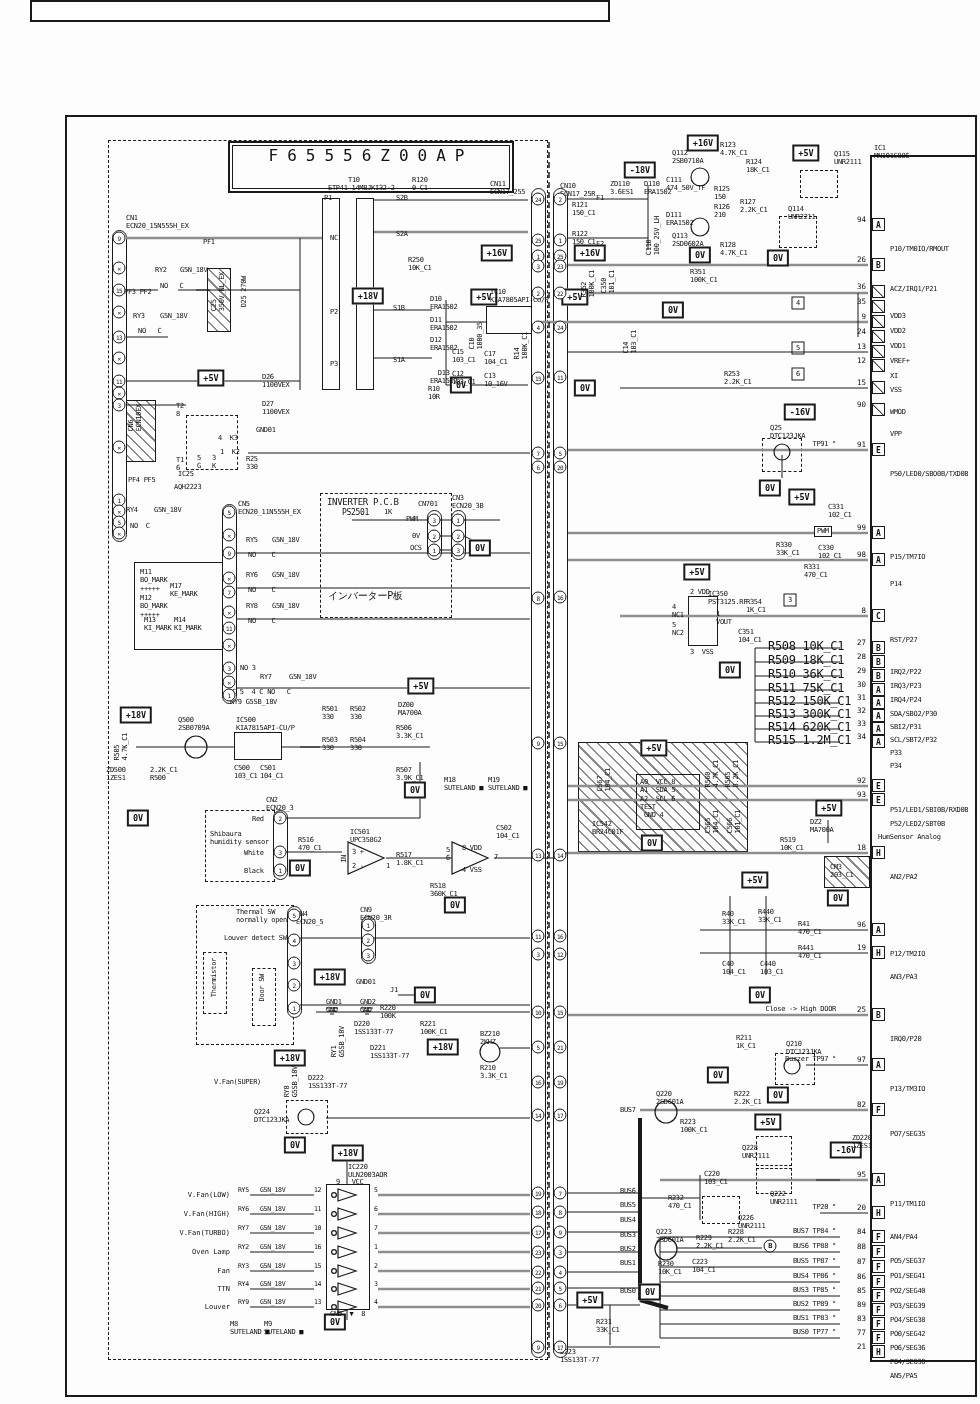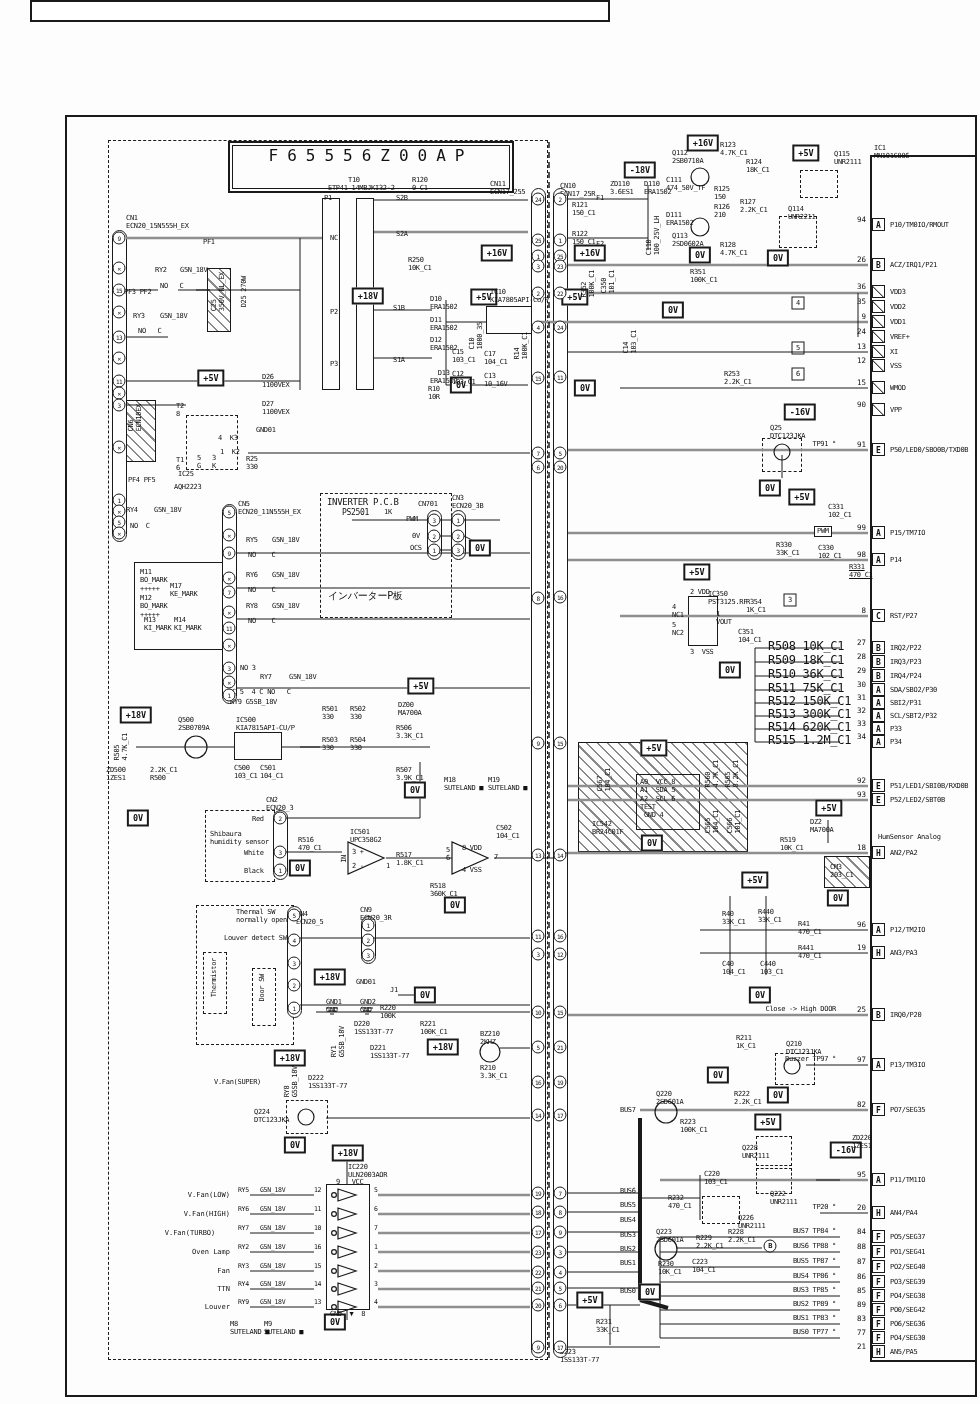--- a/index.html
+++ b/index.html
@@ -15,21 +15,21 @@
   .lbl.v{writing-mode:vertical-rl;transform:rotate(180deg);}
   .lbl.b{border:1.5px solid #1a1a1a;padding:0 2px;background:#fff;line-height:1.3;}
   .vbox{position:absolute;transform:translate(-50%,-50%);border:2px solid #1a1a1a;background:#fff;
         font-size:8.5px;font-weight:bold;line-height:13px;padding:0 4px;white-space:nowrap;z-index:5;}
   .pin{position:absolute;width:11px;height:11px;border:1px solid #1a1a1a;border-radius:50%;background:#fff;
        font-size:6px;line-height:11px;text-align:center;transform:translate(-50%,-50%);z-index:4;letter-spacing:-0.5px;}
   .pnum{position:absolute;font-size:7.5px;text-align:right;width:26px;}
   .pport{position:absolute;width:13px;height:13px;border:1.5px solid #1a1a1a;background:#fff;
          font-size:8px;font-weight:bold;text-align:center;line-height:13px;box-sizing:border-box;}
   .pport.h{background:linear-gradient(to top right,#fff 44%,#000 46%,#fff 52%);}
-  .plabel{position:absolute;font-size:7px;letter-spacing:-0.3px;white-space:nowrap;}
+  .plabel{position:absolute;font-size:7px;letter-spacing:-0.3px;white-space:nowrap;margin-top:24px;}
   .pprefix{position:absolute;font-size:7px;text-align:right;white-space:nowrap;letter-spacing:-0.3px;}
   .pres{position:absolute;font-size:12px;text-align:right;white-space:nowrap;letter-spacing:-0.3px;}
   .nbox{position:absolute;width:11px;height:11px;border:1px solid #1a1a1a;background:#fff;font-size:7px;
         line-height:11px;text-align:center;transform:translate(-50%,-50%);}
   .title-outer{position:absolute;border:2px solid #1a1a1a;}
   .title-inner{position:absolute;inset:2px;border:1px solid #1a1a1a;text-align:center;}
   .t1{font-size:15px;letter-spacing:6px;margin-top:1px;}
   .t2{font-size:16px;letter-spacing:9px;}
   .uln-sig{position:absolute;font-size:7px;text-align:right;width:80px;white-space:nowrap;}
   .uln-sm{position:absolute;font-size:6.5px;white-space:nowrap;letter-spacing:-0.3px;}
@@ -461,21 +461,21 @@
 ECN20_3B</div>
       <div class="lbl" style="left: 328px; top: 590px; font-size: 10px;">インバーターP板</div>
       <div class="lbl" style="left: 770px; top: 424px;">Q25
 DTC123JKA</div>
       <div class="lbl" style="left: 828px; top: 503px;">C331
 102_C1</div>
       <div class="lbl" style="left: 776px; top: 541px;">R330
 33K_C1</div>
       <div class="lbl" style="left: 818px; top: 544px;">C330
 102_C1</div>
-      <div class="lbl" style="left: 849px; top: 563px; text-decoration: underline;">R331
+      <div class="lbl" style="left: 804px; top: 563px;">R331
 470_C1</div>
       <div class="lbl b" style="left: 814px; top: 526px;">PWM</div>
       <div class="lbl" style="left: 708px; top: 590px;">IC350
 PST3125.RF</div>
       <div class="lbl" style="left: 746px; top: 598px;">R354
 1K_C1</div>
       <div class="lbl" style="left: 738px; top: 628px;">C351
 104_C1</div>
       <div class="lbl" style="left: 690px; top: 588px;">2 VDD</div>
       <div class="lbl" style="left: 672px; top: 603px;">4
@@ -921,21 +921,21 @@
       <div class="uln-sig" style="left: 150px; top: 1191px;">V.Fan(LOW)</div>
       <div class="uln-sm" style="left: 238px; top: 1186px;">RY5</div>
       <div class="uln-sm" style="left: 260px; top: 1186px;">G5N_18V</div>
       <div class="uln-sm" style="left: 314px; top: 1186px;">12</div>
       <div class="uln-sm" style="left: 374px; top: 1186px;">5</div>
       <div class="uln-sig" style="left: 150px; top: 1210px;">V.Fan(HIGH)</div>
       <div class="uln-sm" style="left: 238px; top: 1205px;">RY6</div>
       <div class="uln-sm" style="left: 260px; top: 1205px;">G5N_18V</div>
       <div class="uln-sm" style="left: 314px; top: 1205px;">11</div>
       <div class="uln-sm" style="left: 374px; top: 1205px;">6</div>
-      <div class="uln-sig" style="left: 150px; top: 1229px; text-align: center;">V.Fan(TURBO)</div>
+      <div class="uln-sig" style="left: 150px; top: 1229px;">V.Fan(TURBO)</div>
       <div class="uln-sm" style="left: 238px; top: 1224px;">RY7</div>
       <div class="uln-sm" style="left: 260px; top: 1224px;">G5N_18V</div>
       <div class="uln-sm" style="left: 314px; top: 1224px;">10</div>
       <div class="uln-sm" style="left: 374px; top: 1224px;">7</div>
       <div class="uln-sig" style="left: 150px; top: 1248px;">Oven Lamp</div>
       <div class="uln-sm" style="left: 238px; top: 1243px;">RY2</div>
       <div class="uln-sm" style="left: 260px; top: 1243px;">G5N_18V</div>
       <div class="uln-sm" style="left: 314px; top: 1243px;">16</div>
       <div class="uln-sm" style="left: 374px; top: 1243px;">1</div>
       <div class="uln-sig" style="left: 150px; top: 1267px;">Fan</div>

